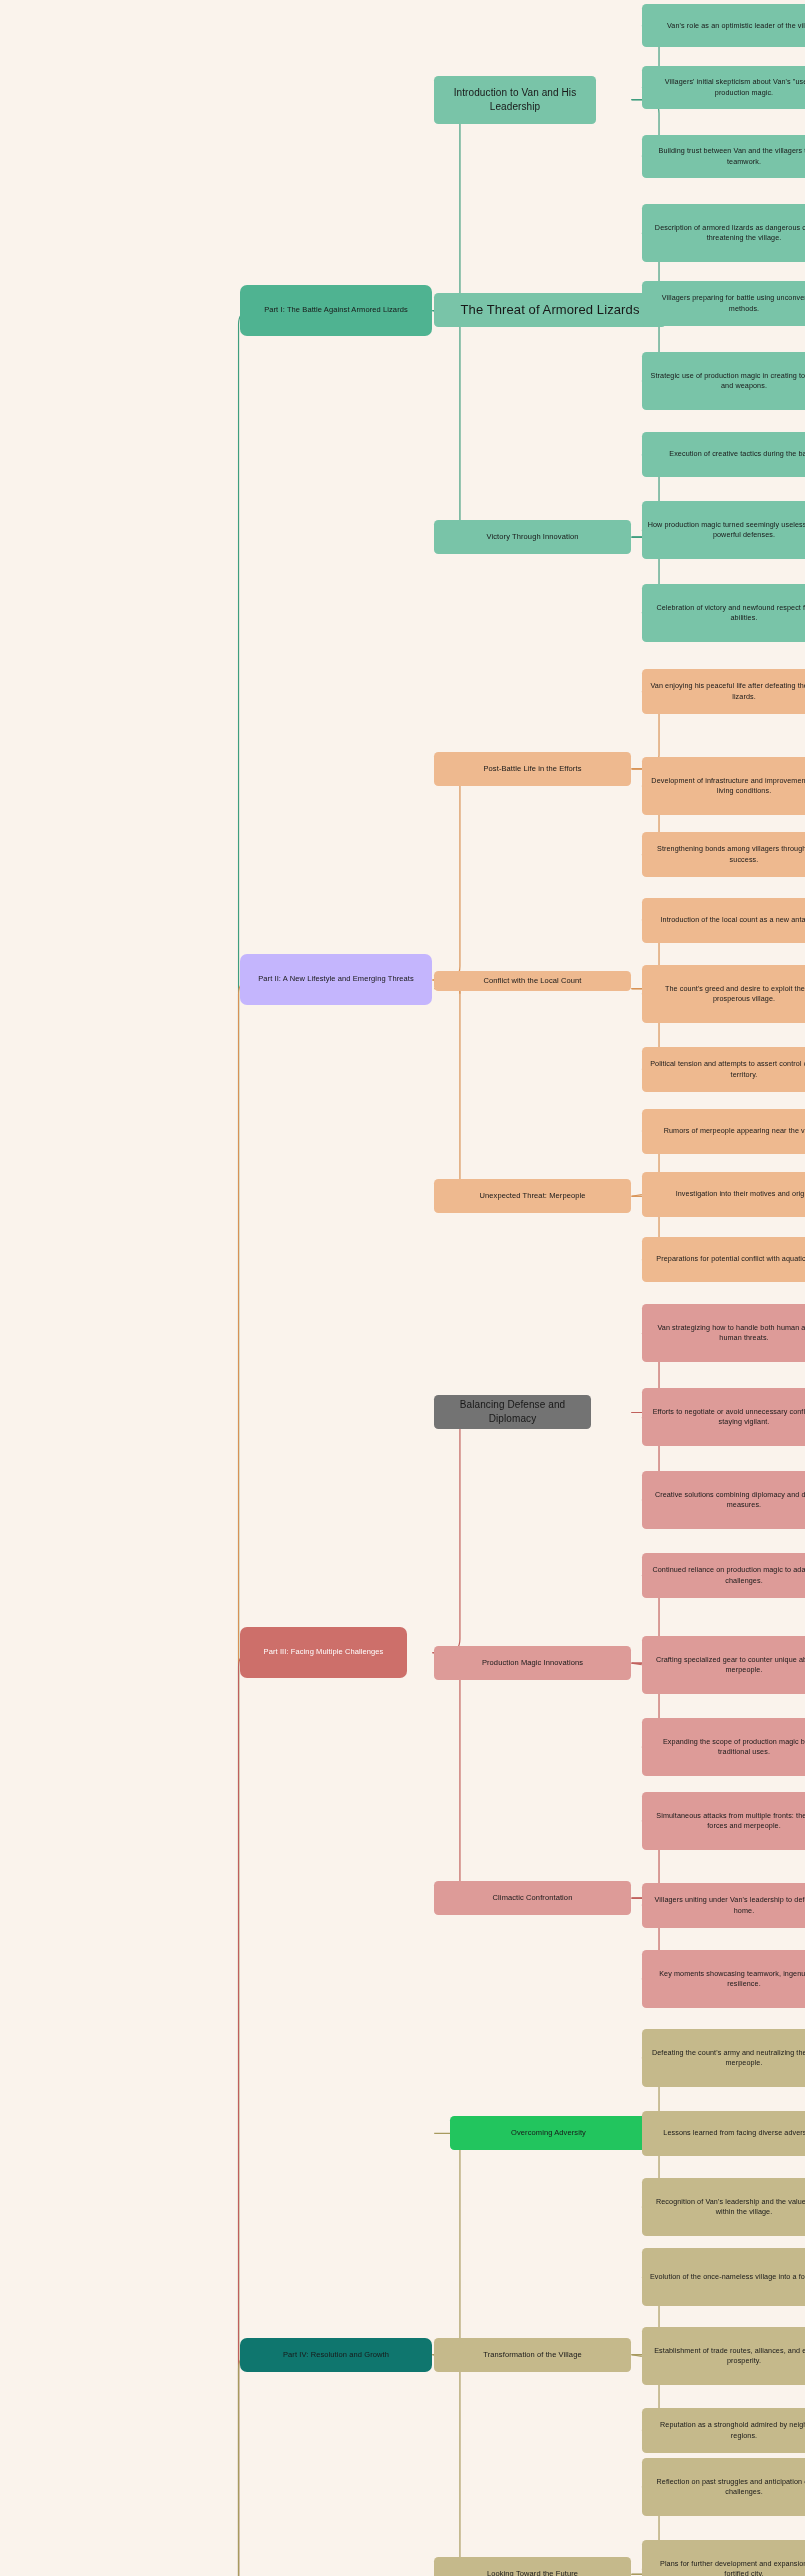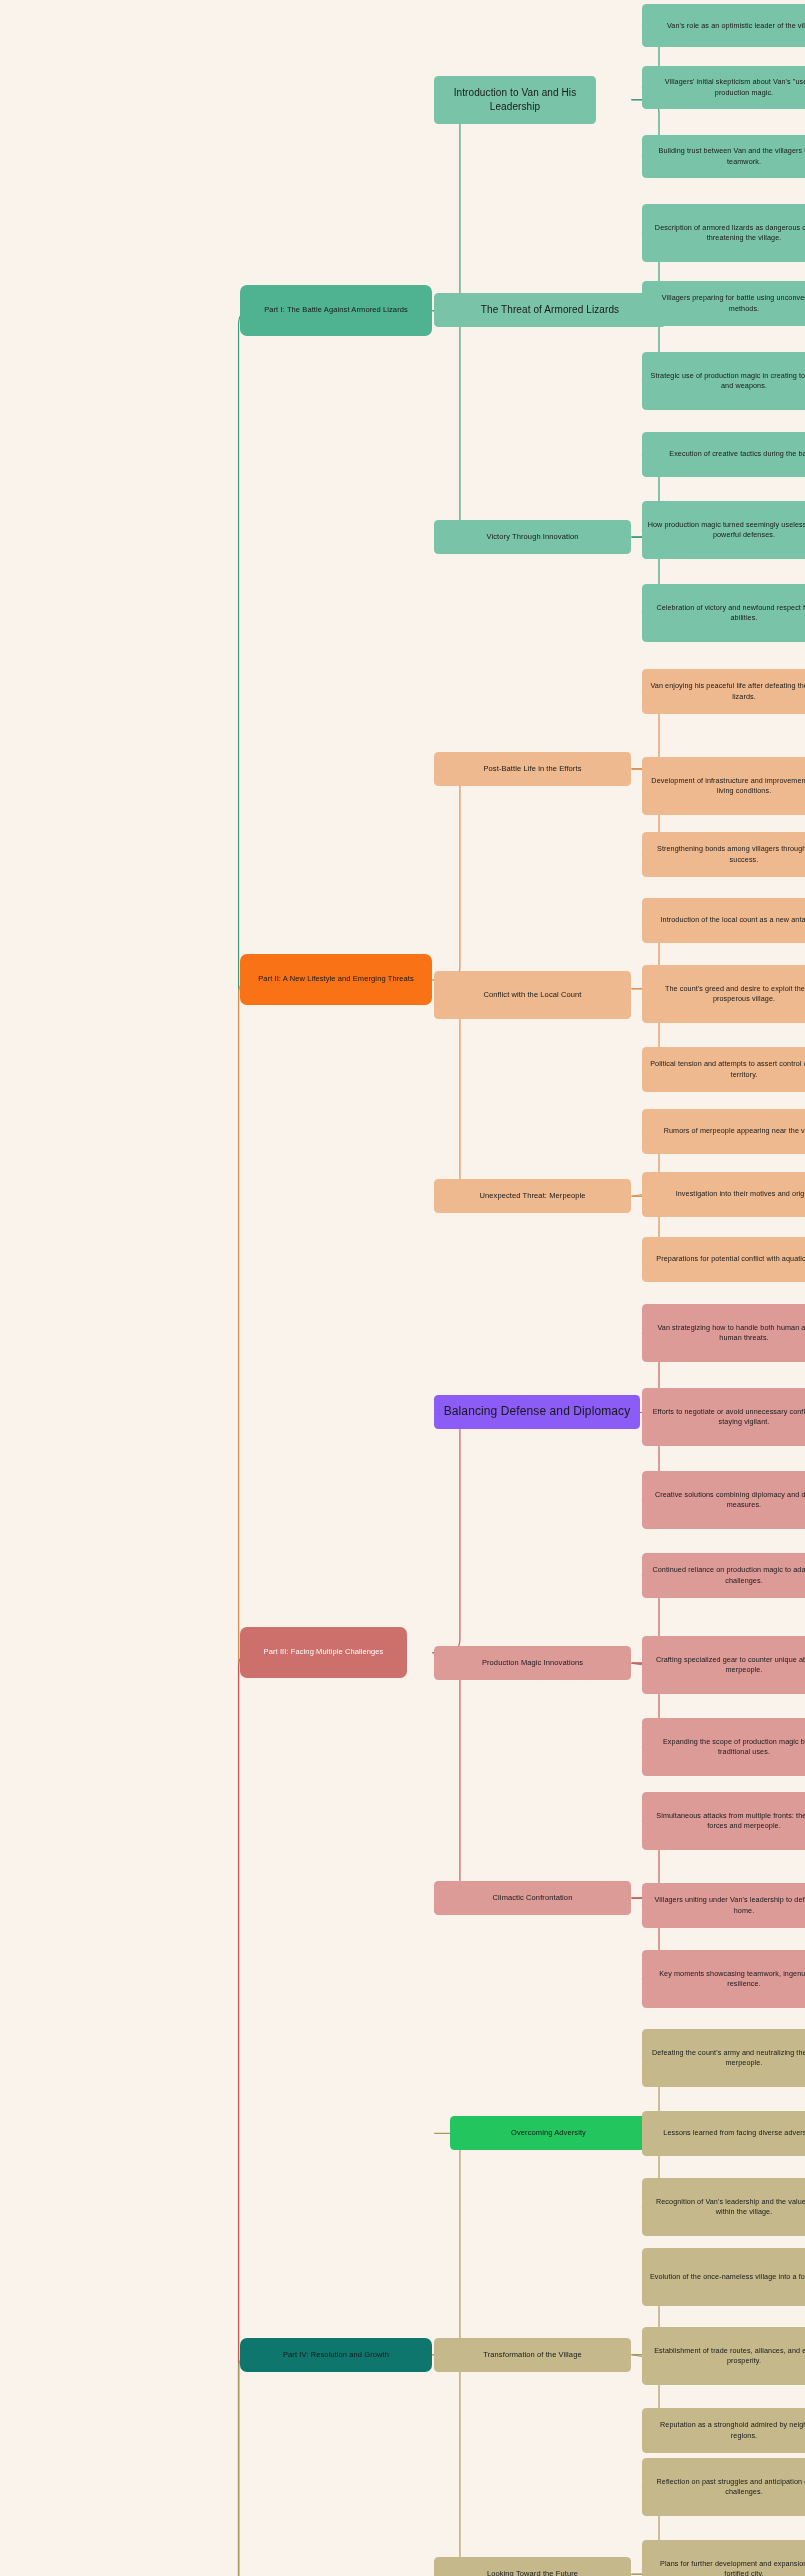--- a/index.html
+++ b/index.html
@@ -125,21 +125,21 @@
       </div>
       <div class="node node-l3" style="left: 642px; top: 4.3px; width: 204px; height: 43px; background: rgb(121, 196, 168); font-size: 7.2px;">
         <span>Van's role as an optimistic leader of the village.</span>
       </div>
       <div class="node node-l3" style="left: 642px; top: 66px; width: 204px; height: 43px; background: rgb(121, 196, 168); font-size: 7.2px;">
         <span>Villagers' initial skepticism about Van's "useless" production magic.</span>
       </div>
       <div class="node node-l3" style="left: 642px; top: 135px; width: 204px; height: 43px; background: rgb(121, 196, 168); font-size: 7.2px;">
         <span>Building trust between Van and the villagers through teamwork.</span>
       </div>
-      <div class="node node-l2" style="left: 434px; top: 293px; width: 232px; height: 34px; background: rgb(121, 196, 168); font-size: 10px;">
+      <div class="node node-l2" style="left: 434px; top: 293px; width: 232px; height: 34px; background: rgb(121, 196, 168); font-size: 13px;">
         <span>The Threat of Armored Lizards</span>
       </div>
       <div class="node node-l3" style="left: 642px; top: 204px; width: 204px; height: 58px; background: rgb(121, 196, 168); font-size: 7.2px;">
         <span>Description of armored lizards as dangerous creatures threatening the village.</span>
       </div>
       <div class="node node-l3" style="left: 642px; top: 281px; width: 204px; height: 45px; background: rgb(121, 196, 168); font-size: 7.2px;">
         <span>Villagers preparing for battle using unconventional methods.</span>
       </div>
       <div class="node node-l3" style="left: 642px; top: 352px; width: 204px; height: 58px; background: rgb(121, 196, 168); font-size: 7.2px;">
         <span>Strategic use of production magic in creating tools, traps, and weapons.</span>
@@ -149,36 +149,36 @@
       </div>
       <div class="node node-l3" style="left: 642px; top: 432px; width: 204px; height: 45px; background: rgb(121, 196, 168); font-size: 7.2px;">
         <span>Execution of creative tactics during the battle.</span>
       </div>
       <div class="node node-l3" style="left: 642px; top: 501px; width: 204px; height: 58px; background: rgb(121, 196, 168); font-size: 7.2px;">
         <span>How production magic turned seemingly useless items into powerful defenses.</span>
       </div>
       <div class="node node-l3" style="left: 642px; top: 584px; width: 204px; height: 58px; background: rgb(121, 196, 168); font-size: 7.2px;">
         <span>Celebration of victory and newfound respect for Van's abilities.</span>
       </div>
-      <div class="node node-l1" style="left: 240px; top: 954px; width: 192px; height: 51px; background: #f97316; color: rgb(24, 24, 24); font-size: 7.5px;">
+      <div class="node node-l1" style="left: 240px; top: 954px; width: 192px; height: 51px; background: #c4b5fd; color: rgb(24, 24, 24); font-size: 7.5px;">
         <span>Part II: A New Lifestyle and Emerging Threats</span>
       </div>
       <div class="node node-l2" style="left: 434px; top: 752px; width: 197px; height: 34px; background: rgb(238, 185, 143); font-size: 7.5px;">
         <span>Post-Battle Life in the Efforts</span>
       </div>
       <div class="node node-l3" style="left: 642px; top: 669px; width: 204px; height: 45px; background: rgb(238, 185, 143); font-size: 7.2px;">
         <span>Van enjoying his peaceful life after defeating the armored lizards.</span>
       </div>
       <div class="node node-l3" style="left: 642px; top: 757px; width: 204px; height: 58px; background: rgb(238, 185, 143); font-size: 7.2px;">
         <span>Development of infrastructure and improvements in daily living conditions.</span>
       </div>
       <div class="node node-l3" style="left: 642px; top: 832px; width: 204px; height: 45px; background: rgb(238, 185, 143); font-size: 7.2px;">
         <span>Strengthening bonds among villagers through shared success.</span>
       </div>
-      <div class="node node-l2" style="left: 434px; top: 971px; width: 197px; height: 48px; background: rgb(238, 185, 143); font-size: 7.5px;">
+      <div class="node node-l2" style="left: 434px; top: 971px; width: 197px; height: 20px; background: rgb(238, 185, 143); font-size: 7.5px;">
         <span>Conflict with the Local Count</span>
       </div>
       <div class="node node-l3" style="left: 642px; top: 898px; width: 204px; height: 45px; background: rgb(238, 185, 143); font-size: 7.2px;">
         <span>Introduction of the local count as a new antagonist.</span>
       </div>
       <div class="node node-l3" style="left: 642px; top: 965px; width: 204px; height: 58px; background: rgb(238, 185, 143); font-size: 7.2px;">
         <span>The count's greed and desire to exploit the now-prosperous village.</span>
       </div>
       <div class="node node-l3" style="left: 642px; top: 1047px; width: 204px; height: 45px; background: rgb(238, 185, 143); font-size: 7.2px;">
         <span>Political tension and attempts to assert control over Van's territory.</span>
@@ -191,21 +191,21 @@
       </div>
       <div class="node node-l3" style="left: 642px; top: 1172px; width: 204px; height: 45px; background: rgb(238, 185, 143); font-size: 7.2px;">
         <span>Investigation into their motives and origin.</span>
       </div>
       <div class="node node-l3" style="left: 642px; top: 1237px; width: 204px; height: 45px; background: rgb(238, 185, 143); font-size: 7.2px;">
         <span>Preparations for potential conflict with aquatic beings.</span>
       </div>
       <div class="node node-l1" style="left: 240px; top: 1627px; width: 167px; height: 51px; background: rgb(205, 111, 106); color: rgb(255, 255, 255); font-size: 7.5px;">
         <span>Part III: Facing Multiple Challenges</span>
       </div>
-      <div class="node node-l2" style="left: 434px; top: 1395px; width: 206px; height: 34px; background: #8b5cf6; font-size: 12px;">
+      <div class="node node-l2" style="left: 434px; top: 1395px; width: 157px; height: 34px; background: #737373; font-size: 10px;">
         <span>Balancing Defense and Diplomacy</span>
       </div>
       <div class="node node-l3" style="left: 642px; top: 1304px; width: 204px; height: 58px; background: rgb(221, 155, 152); font-size: 7.2px;">
         <span>Van strategizing how to handle both human and non-human threats.</span>
       </div>
       <div class="node node-l3" style="left: 642px; top: 1388px; width: 204px; height: 58px; background: rgb(221, 155, 152); font-size: 7.2px;">
         <span>Efforts to negotiate or avoid unnecessary conflicts while staying vigilant.</span>
       </div>
       <div class="node node-l3" style="left: 642px; top: 1471px; width: 204px; height: 58px; background: rgb(221, 155, 152); font-size: 7.2px;">
         <span>Creative solutions combining diplomacy and defensive measures.</span>

